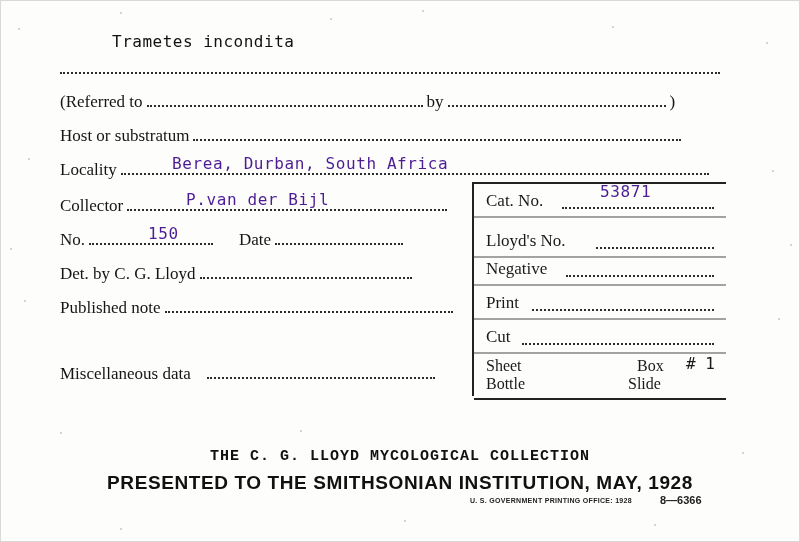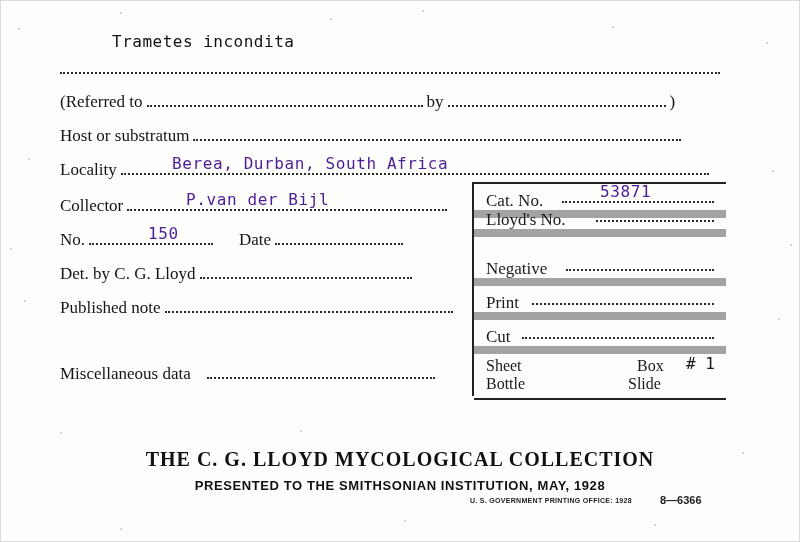--- a/index.html
+++ b/index.html
@@ -73,21 +73,21 @@
     height: 212px;
     border-left: 2px solid #222;
     border-top: 2px solid #222;
     border-bottom: 0;
   }
   .rrow {
     position: absolute;
     left: 0;
     width: 252px;
     height: 34px;
-    border-bottom: 8px solid #a3a3a3;
+    border-bottom: 2px solid #a3a3a3;
     box-sizing: border-box;
   }
   .rrow .rlbl {
     position: absolute;
     left: 12px;
     top: 7px;
     font-size: 17px;
   }
   .rrow .rdots {
     position: absolute;
@@ -111,31 +111,31 @@
 
   
   #footer {
     position: absolute;
     left: 0;
     right: 0;
     top: 448px;
     text-align: center;
   }
   #f-title {
-    font-family: Liberation Serif, serif;
-    font-weight: bold;
-    font-size: 20px;
+    font-family: Liberation Mono, monospace;
+    font-weight: bold;
+    font-size: 15px;
     letter-spacing: 1px;
     color: #111;
   }
   #f-sub {
     margin-top: 7px;
     font-family: "Liberation Sans", sans-serif;
     font-weight: bold;
-    font-size: 13px;
+    font-size: 19px;
     letter-spacing: .6px;
     color: #111;
   }
   #f-gpo {
     position: absolute;
     left: 470px;
     top: 497px;
     font-family: "Liberation Sans", sans-serif;
     font-size: 7px;
     font-weight: bold;
@@ -233,21 +233,21 @@
   </div>
 
   <div id="rightbox">
 
     <div class="rrow" style="top:0;">
       <span class="rlbl">Cat. No.</span>
       <span class="rdots" style="left:88px;width:152px;"></span>
       <span class="hw-over" style="left:126px;top:-2px;">53871</span>
     </div>
 
-    <div class="rrow" style="top:19px;padding-left:40px;">
+    <div class="rrow" style="top:40px;padding-left:40px;">
       <span class="rlbl">Lloyd's No.</span>
       <span class="rdots" style="left:122px;width:118px;"></span>
     </div>
 
     <div class="rrow" style="top:68px;">
       <span class="rlbl">Negative</span>
       <span class="rdots" style="left:92px;width:148px;"></span>
     </div>
 
     <div class="rrow" style="top:102px;">

